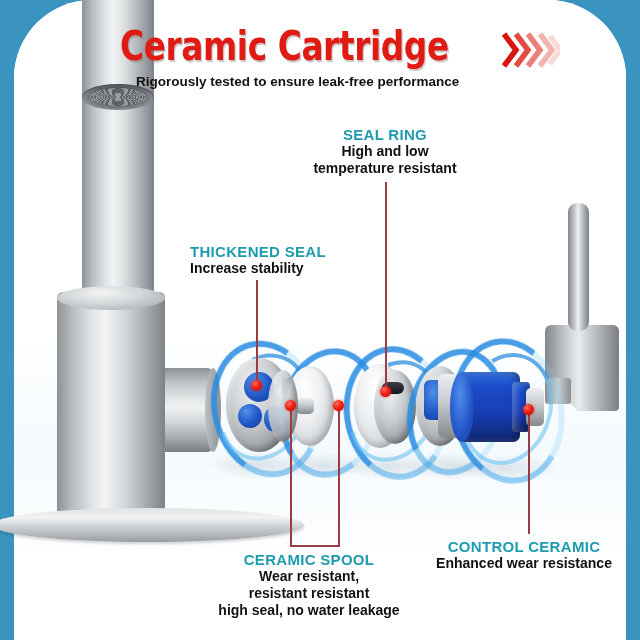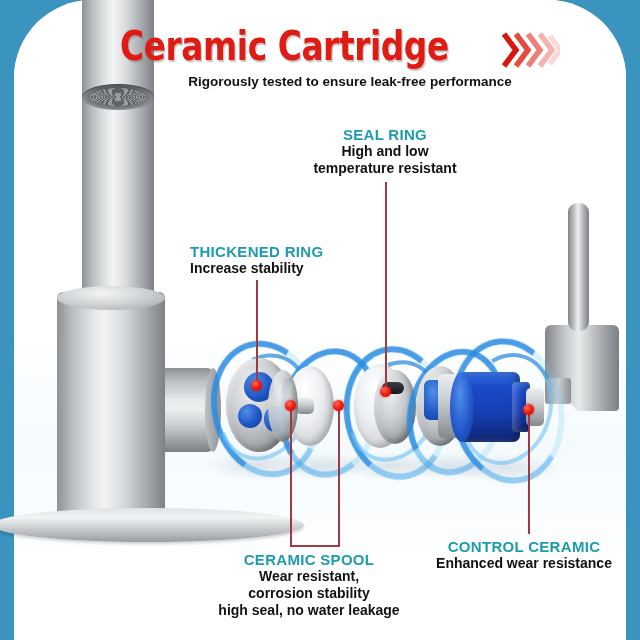--- a/index.html
+++ b/index.html
@@ -28,21 +28,21 @@
   .title{
     font-family:"DejaVu Sans", sans-serif;
     font-weight:bold;font-size:41px;line-height:44px;
     color:#e01b14;letter-spacing:-0.5px;
     transform:scaleX(0.80);transform-origin:left center;
     white-space:nowrap;
     text-shadow:1.5px 1.5px 0 rgba(120,110,110,.38);
   }
   .chevrons{position:absolute;left:500px;top:30px;width:60px;height:40px;}
   .subtitle{
-    position:absolute;left:0;top:50px;width:460px;text-align:center;
+    position:absolute;left:16px;top:50px;width:460px;
     font-size:13.5px;font-weight:bold;color:#111;white-space:nowrap;
   }
 
   
   .callout{position:absolute;}
   .co-head{
     font-size:15px;font-weight:bold;color:#1f9bb0;letter-spacing:.3px;
     white-space:nowrap;line-height:17px;
   }
   .co-desc{
@@ -270,34 +270,34 @@
     <g fill="none" stroke-width="5.5" stroke-linecap="butt">
       <path d="M4 4 L16 20 L4 36" stroke="#d8150e"></path>
       <path d="M16 4 L28 20 L16 36" stroke="#e0372f" opacity="0.9"></path>
       <path d="M28 4 L40 20 L28 36" stroke="#e65b53" opacity="0.78"></path>
       <path d="M40 4 L52 20 L40 36" stroke="#ec847e" opacity="0.62"></path>
       <path d="M50 6 L60 20 L50 34" stroke="#f2aca8" opacity="0.45"></path>
     </g>
   </svg>
 
   <div class="callout c-thick">
-    <div class="co-head">THICKENED RING</div>
+    <div class="co-head">THICKENED SEAL</div>
     <div class="co-desc">Increase stability</div>
   </div>
 
   <div class="callout c-seal">
     <div class="co-head">SEAL RING</div>
     <div class="co-desc">High and low</div>
     <div class="co-desc">temperature resistant</div>
   </div>
 
   <div class="callout c-spool">
     <div class="co-head">CERAMIC SPOOL</div>
     <div class="co-desc">Wear resistant,</div>
-    <div class="co-desc">corrosion stability</div>
+    <div class="co-desc">resistant resistant</div>
     <div class="co-desc">high seal, no water leakage</div>
   </div>
 
   <div class="callout c-ctrl">
     <div class="co-head">CONTROL CERAMIC</div>
     <div class="co-desc">Enhanced wear resistance</div>
   </div>
 
 </div>
 

